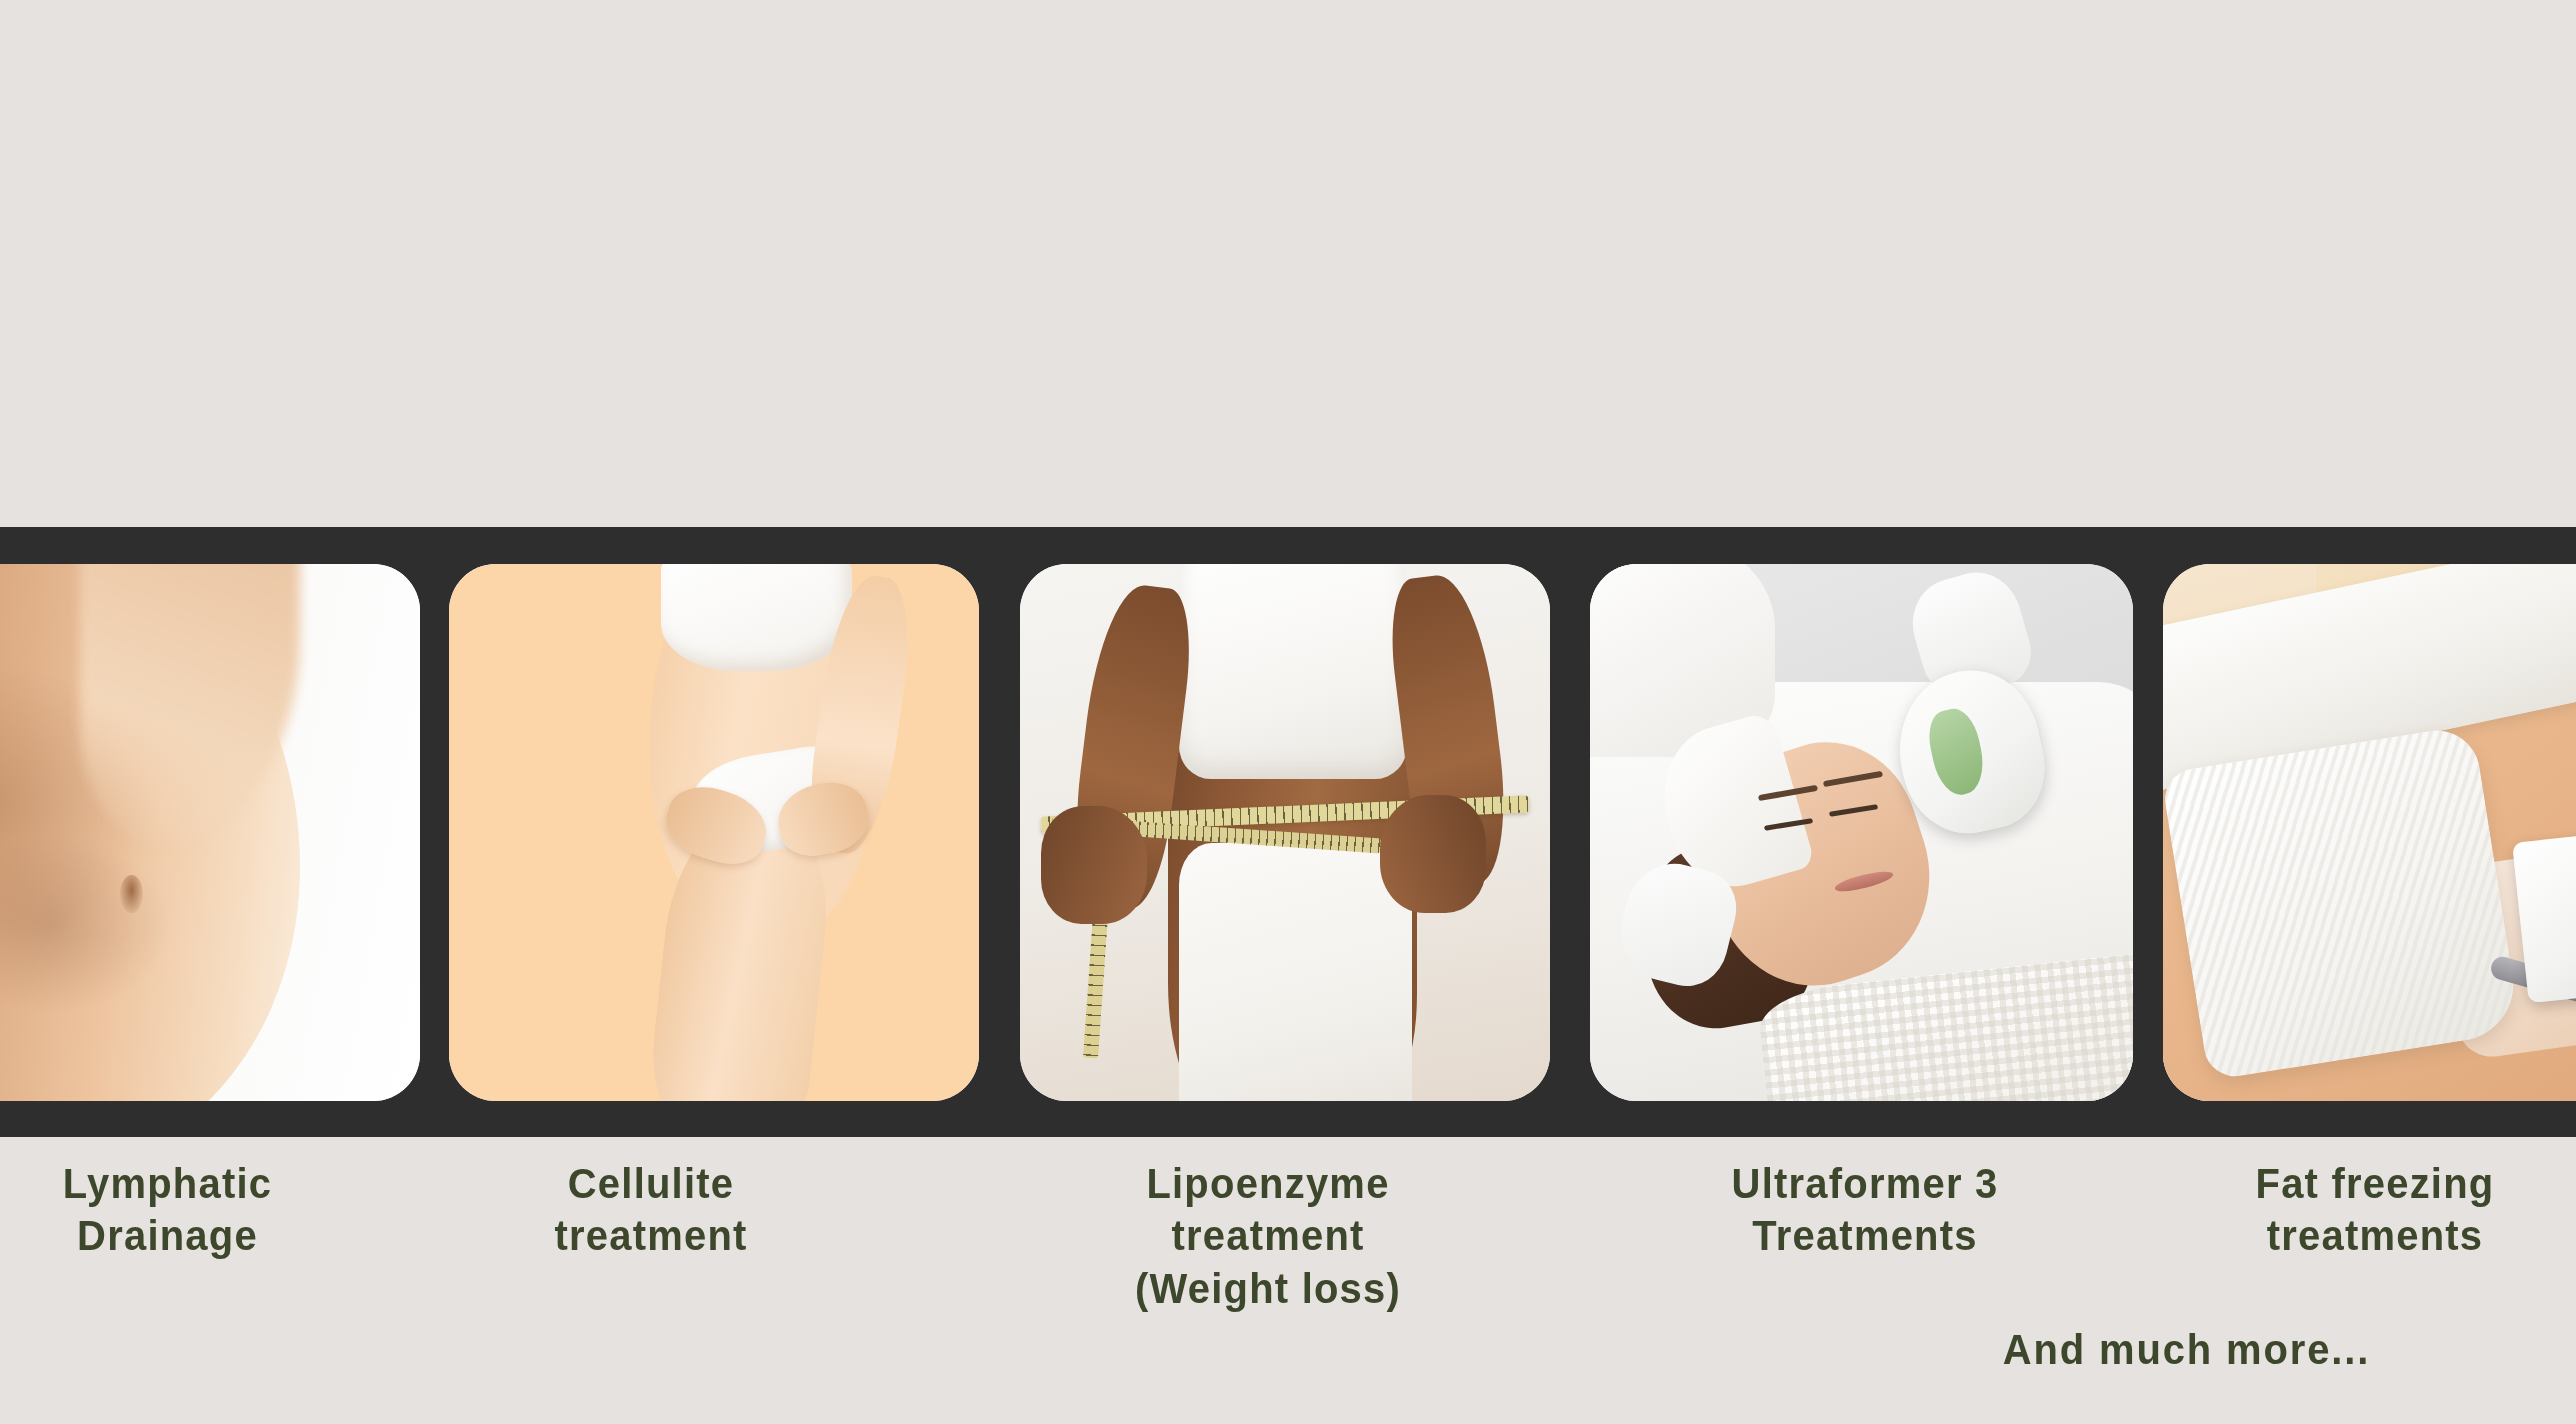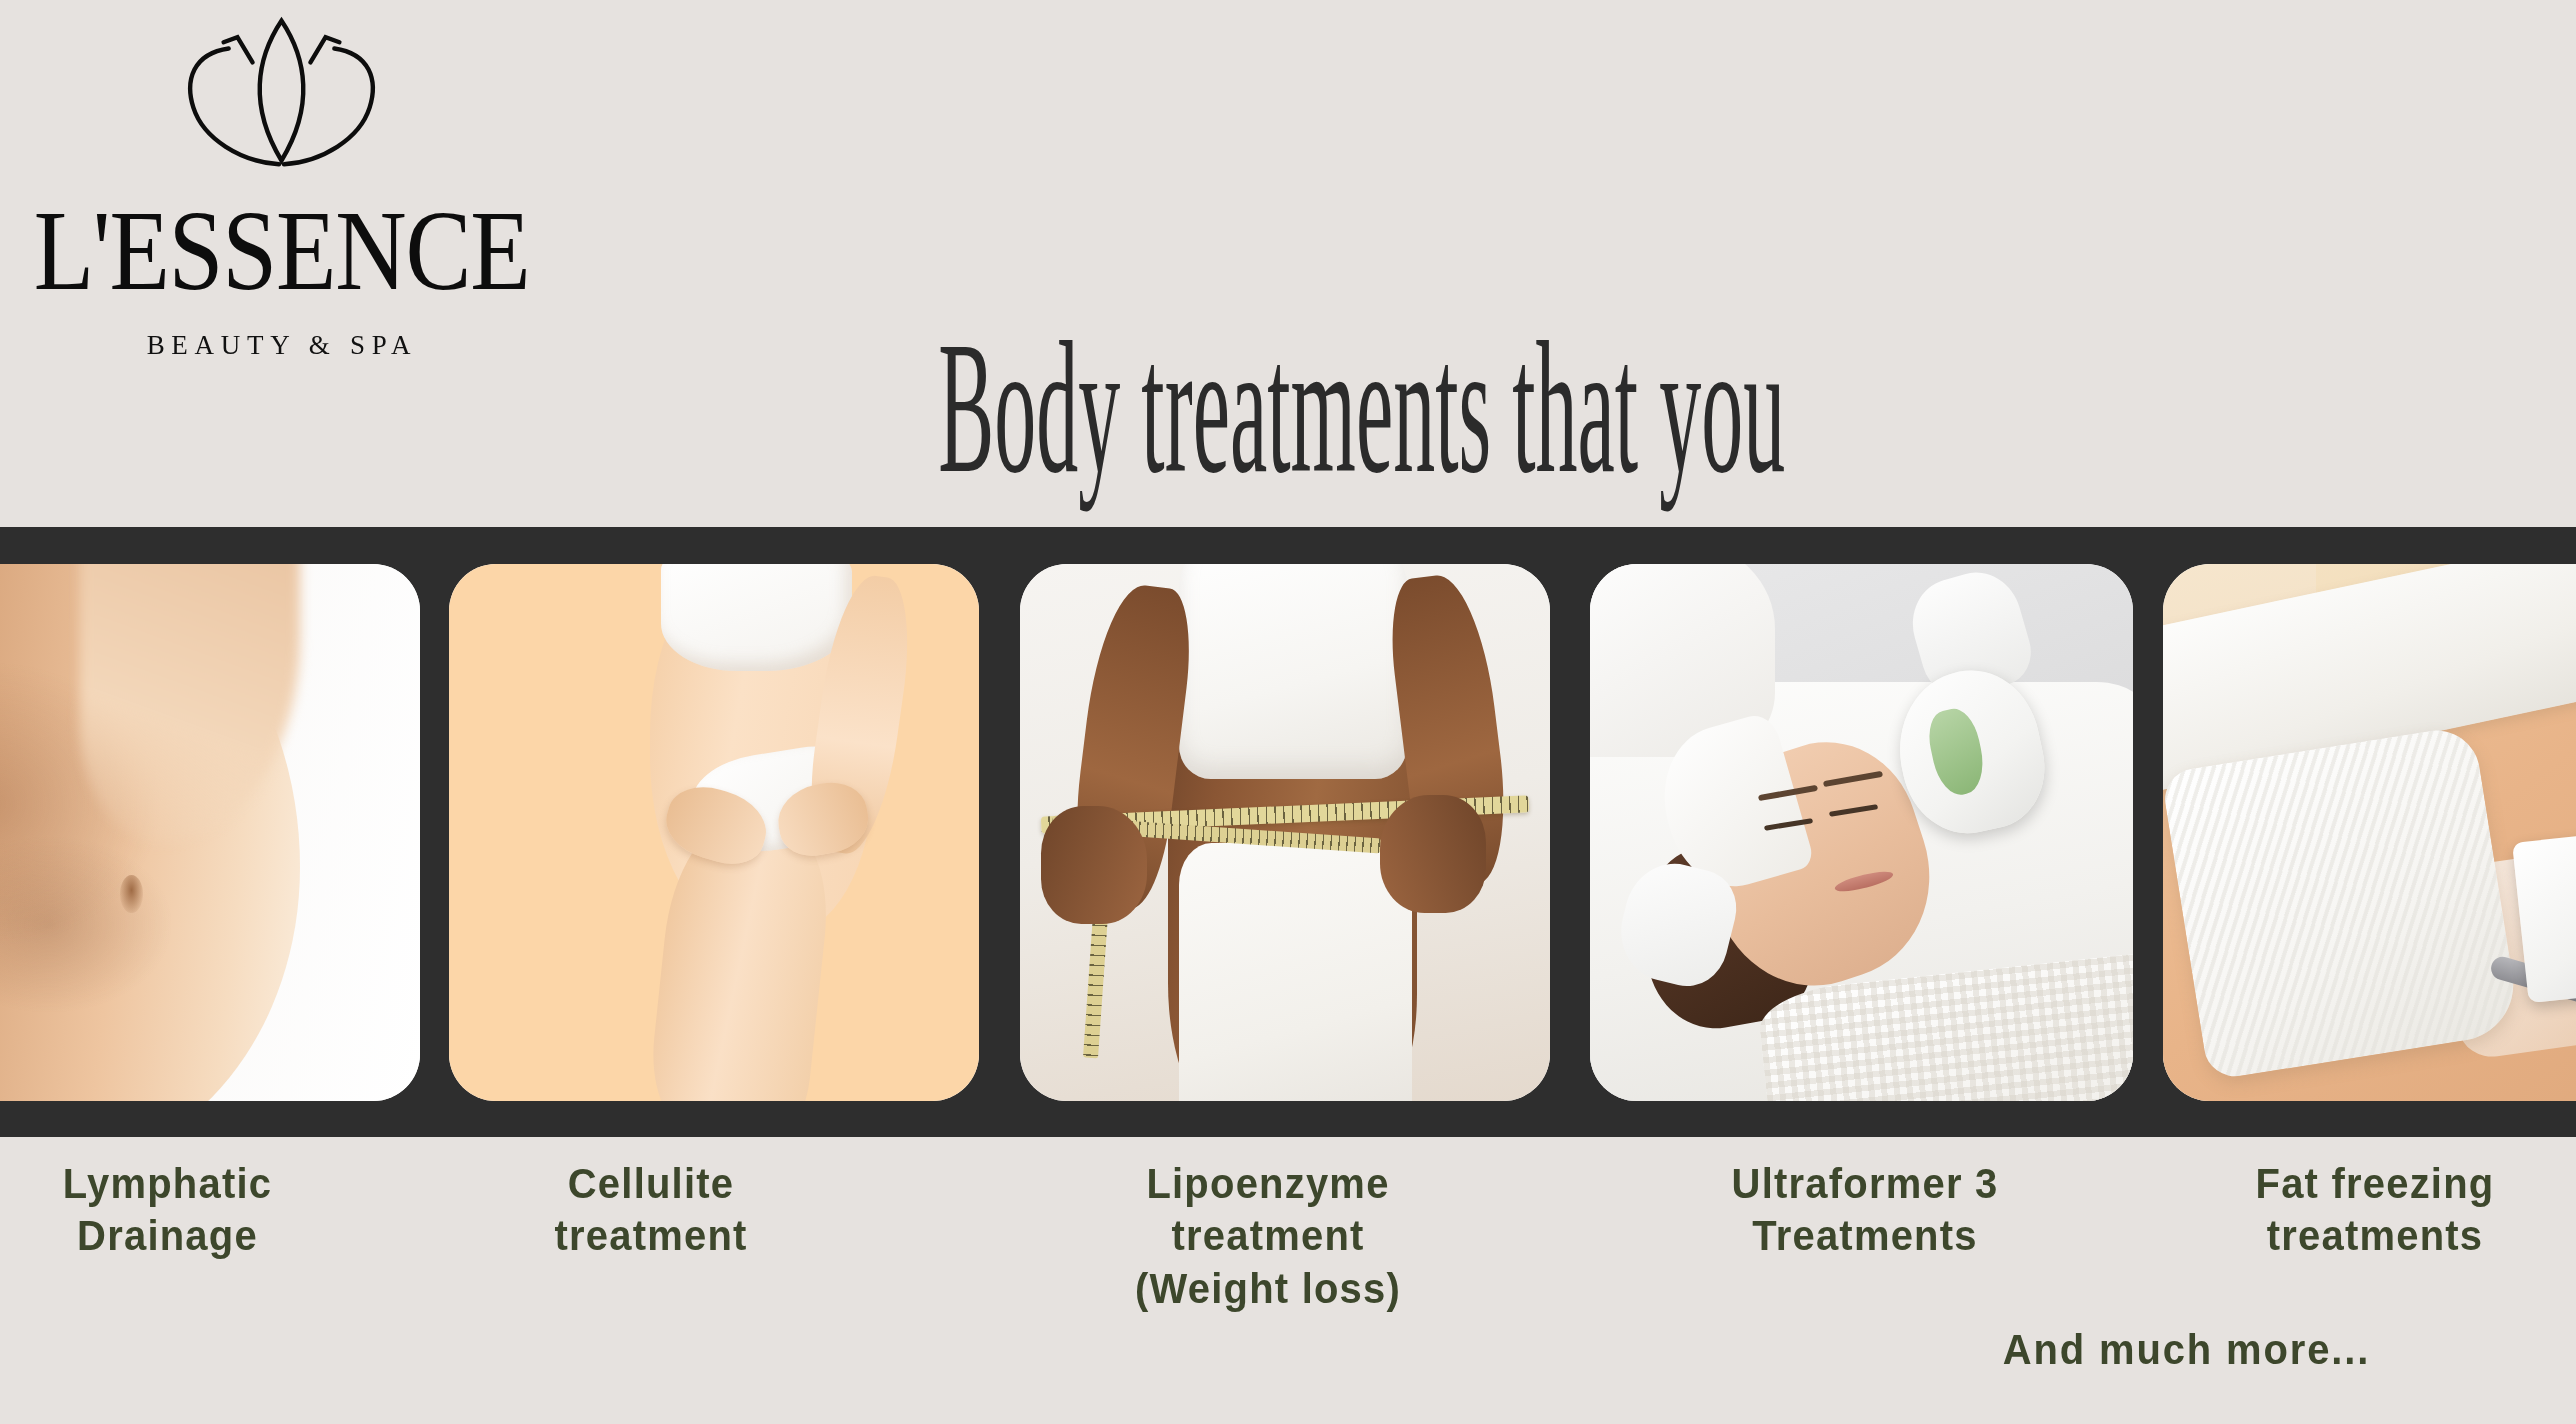--- a/index.html
+++ b/index.html
@@ -386,41 +386,20 @@
     letter-spacing:2px;
     text-align:center;
     transform:scaleX(0.93);
   }
 </style>
 </head>
 <body>
 
 <div class="banner">
 
-  <div class="header">
-
-    <div class="logo">
-      <svg class="logo-mark" viewBox="0 0 520 260">
-        <g fill="none" stroke="#0d0d0d" stroke-width="7" stroke-linecap="round">
-          <path d="M260 14 C 300 74, 312 150, 260 236 C 208 150, 220 74, 260 14 Z"></path>
-          <path d="M168 48 L 190 40 L 214 80"></path>
-          <path d="M352 48 L 330 40 L 306 80"></path>
-          <path d="M176 58 C 120 66, 106 108, 120 152 C 136 202, 196 238, 256 242"></path>
-          <path d="M344 58 C 400 66, 414 108, 400 152 C 384 202, 324 238, 264 242"></path>
-        </g>
-      </svg>
-      <div class="logo-word">L'ESSENCE</div>
-      <div class="logo-sub">BEAUTY &amp; SPA</div>
-    </div>
-
-    <div class="headline">
-      <span class="headline-inner">Body treatments that you
-deserve</span>
-    </div>
-  </div>
 
   <div class="strip">
     <div class="cards">
 
       <div class="card card-1">
         <div class="ph c1-bg">
           <div class="c1-body"></div>
           <div class="c1-hip"></div>
           <div class="c1-navel"></div>
 

